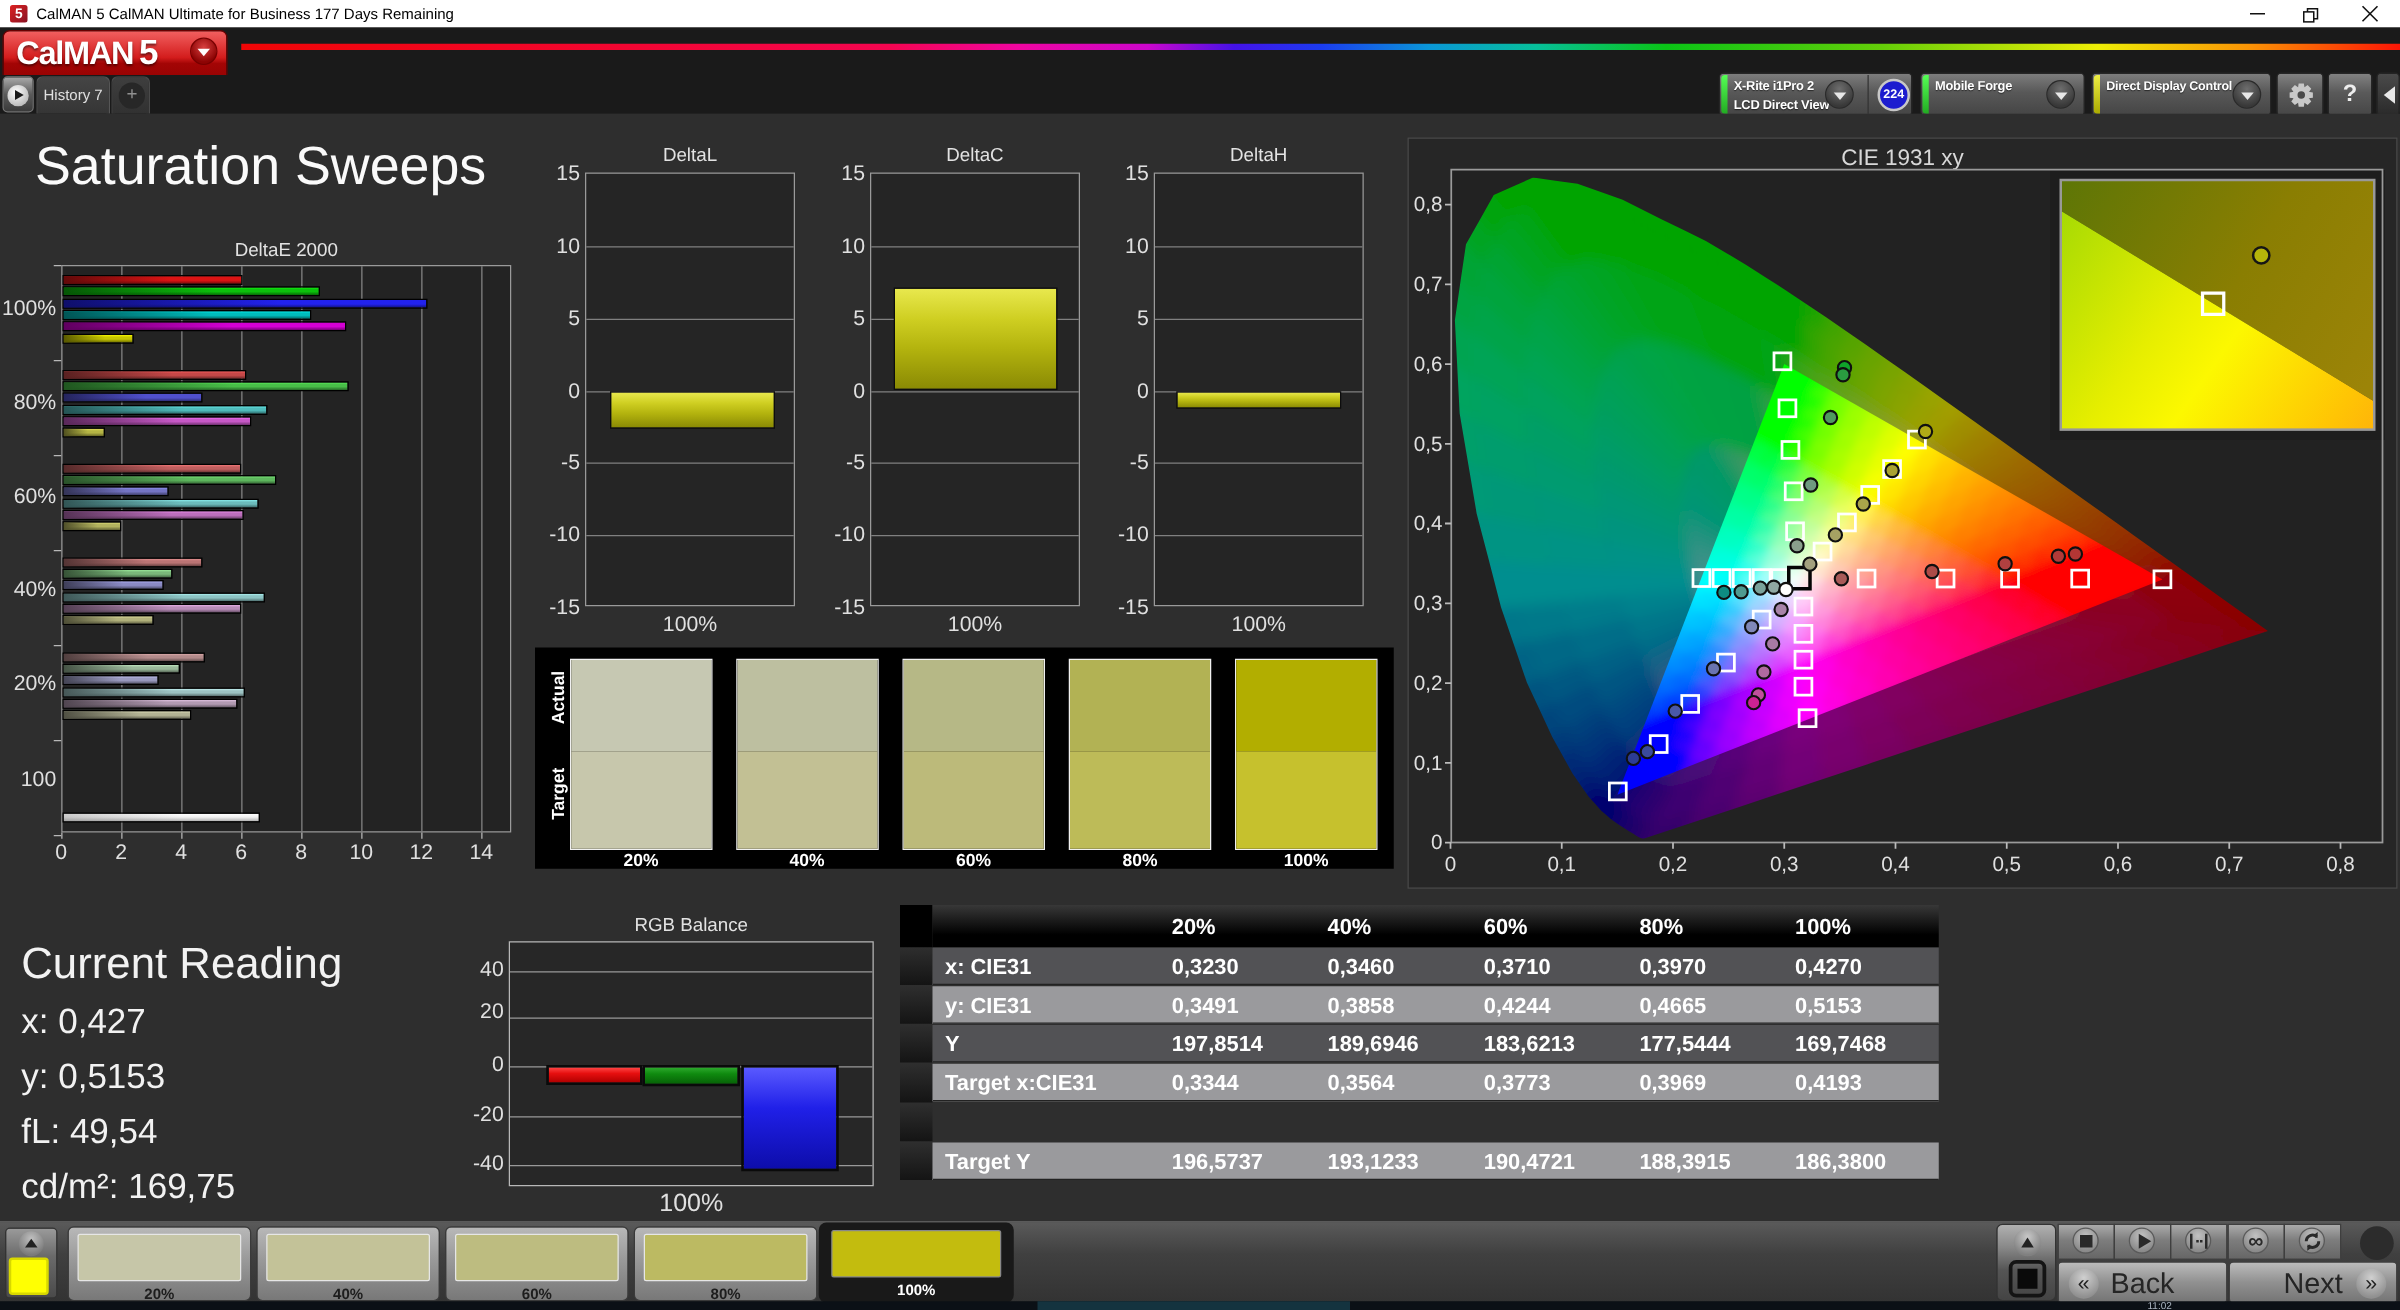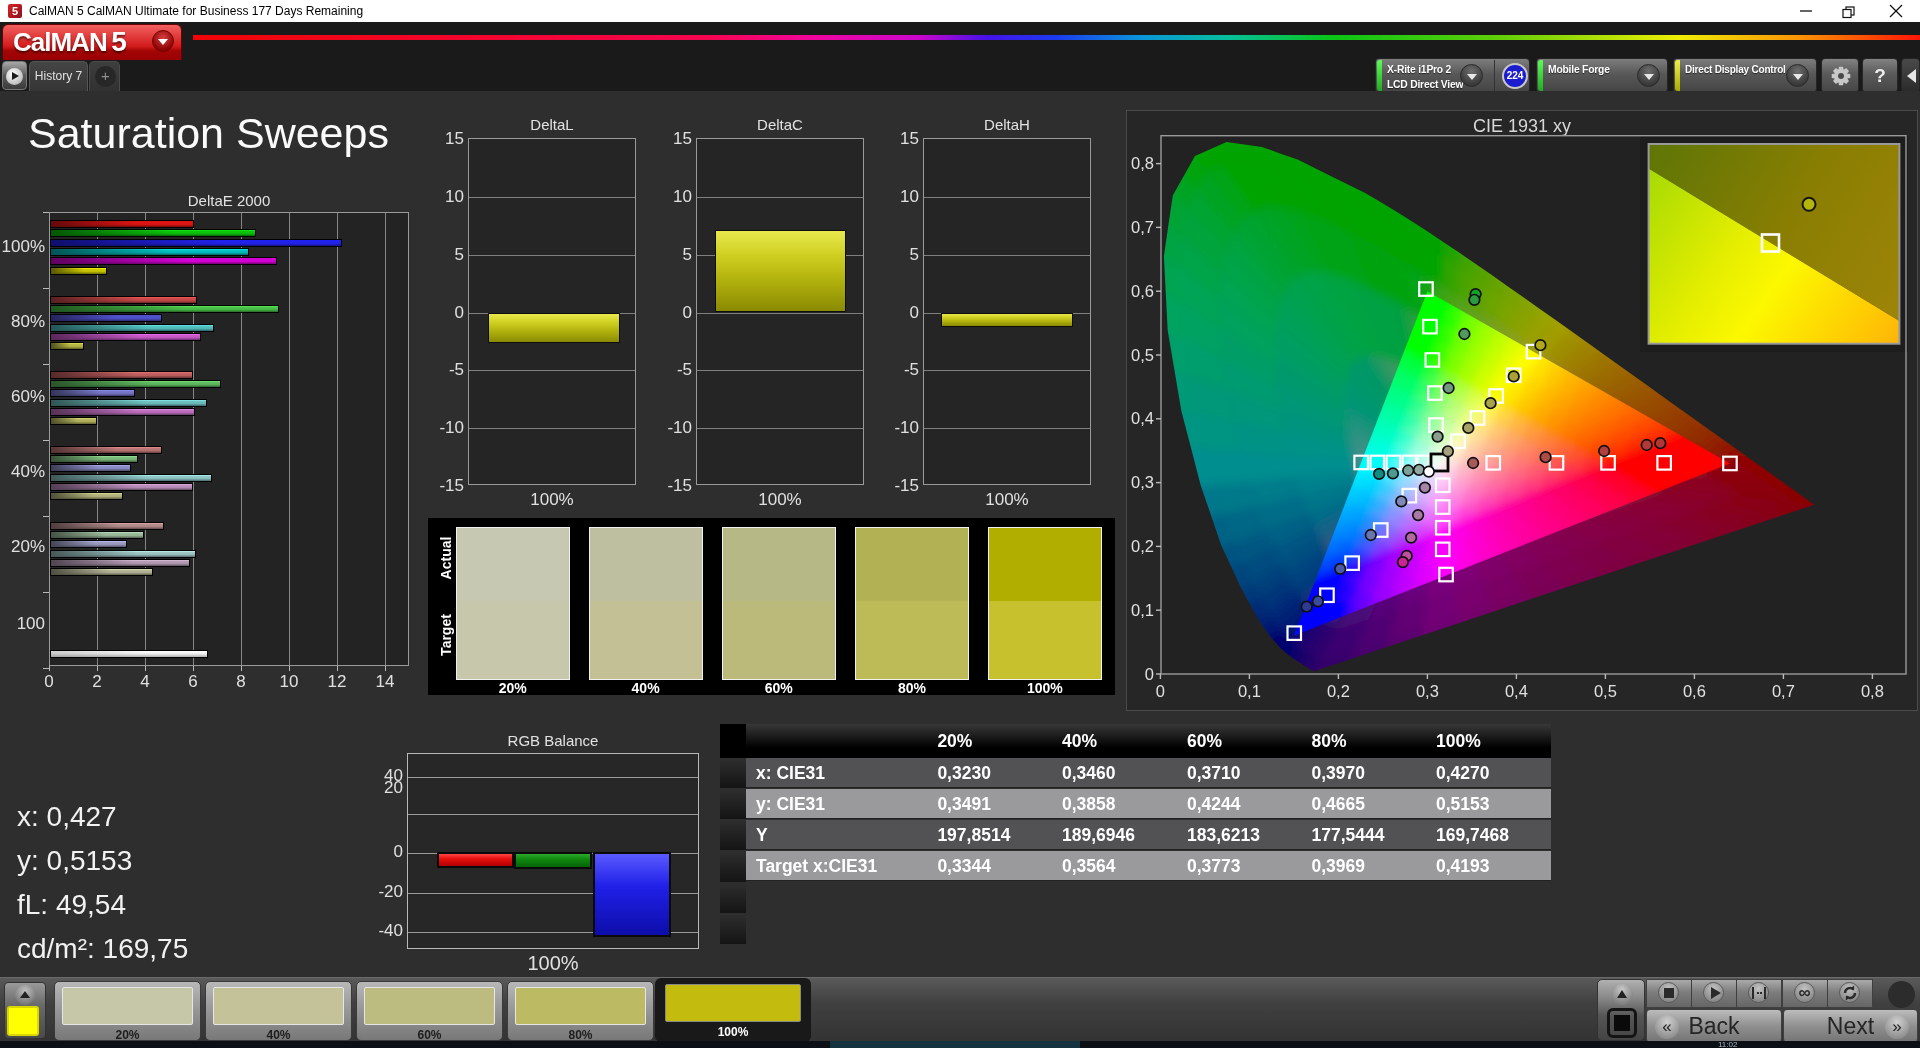--- a/index.html
+++ b/index.html
@@ -1427,37 +1427,38 @@
         <text x="28" y="314.3" text-anchor="end" font-size="16.5" fill="#e0e0e0" font-family="Liberation Sans">0,4</text>
         <text x="479.4" y="587" text-anchor="middle" font-size="16.5" fill="#e0e0e0" font-family="Liberation Sans">0,5</text>
         <text x="28" y="250.5" text-anchor="end" font-size="16.5" fill="#e0e0e0" font-family="Liberation Sans">0,5</text>
         <text x="568.4" y="587" text-anchor="middle" font-size="16.5" fill="#e0e0e0" font-family="Liberation Sans">0,6</text>
         <text x="28" y="186.7" text-anchor="end" font-size="16.5" fill="#e0e0e0" font-family="Liberation Sans">0,6</text>
         <text x="657.4" y="587" text-anchor="middle" font-size="16.5" fill="#e0e0e0" font-family="Liberation Sans">0,7</text>
         <text x="28" y="122.9" text-anchor="end" font-size="16.5" fill="#e0e0e0" font-family="Liberation Sans">0,7</text>
         <text x="746.4" y="587" text-anchor="middle" font-size="16.5" fill="#e0e0e0" font-family="Liberation Sans">0,8</text>
         <text x="28" y="59.1" text-anchor="end" font-size="16.5" fill="#e0e0e0" font-family="Liberation Sans">0,8</text>
       </svg>
+<div class="reading" style="left:17px;top:660px;font-size:35px">Current Reading</div>
 <div class="reading" style="left:17px;top:710px;font-size:28px">x: 0,427</div>
 <div class="reading" style="left:17px;top:754px;font-size:28px">y: 0,5153</div>
 <div class="reading" style="left:17px;top:798px;font-size:28px">fL: 49,54</div>
 <div class="reading" style="left:17px;top:842px;font-size:28px">cd/m²: 169,75</div>
 <div class="ctitle" style="left:407px;width:292px;top:641px">RGB Balance</div>
       <div class="plot" style="left:407px;top:662px;width:292px;height:196px;background:#272727;border-color:#b8b8b8">
         <div class="hgrid" style="top:22.6px;background:#999"></div>
         <div class="hgrid" style="top:60.0px;background:#999"></div>
         <div class="hgrid" style="top:98.5px;background:#999"></div>
         <div class="hgrid" style="top:139.4px;background:#999"></div>
         <div class="hgrid" style="top:178.1px;background:#999"></div>
         <div style="position:absolute;left:29px;top:97.5px;width:77px;height:16px;background:linear-gradient(180deg,#ff4545,#e60f0f 40%,#b00000);border:2px solid #0a0a0a"></div>
         <div style="position:absolute;left:106px;top:97.5px;width:78px;height:17.5px;background:linear-gradient(180deg,#2daa2d,#0f8a0f 40%,#076207);border:2px solid #0a0a0a"></div>
         <div style="position:absolute;left:185px;top:97.5px;width:78px;height:85px;background:linear-gradient(180deg,#5a5aff,#2020e8 40%,#0d0daa);border:2px solid #0a0a0a"></div>
       </div>
       <div class="axlblr" style="left:355px;width:48px;top:674.6px">40</div>
-      <div class="axlblr" style="left:355px;width:48px;top:687px">20</div>
+      <div class="axlblr" style="left:355px;width:48px;top:708px">20</div>
       <div class="axlblr" style="left:355px;width:48px;top:750.5px">0</div>
       <div class="axlblr" style="left:355px;width:48px;top:791.4px">-20</div>
       <div class="axlblr" style="left:355px;width:48px;top:830.1px">-40</div>
       <div class="axlbl" style="left:407px;width:292px;top:861px;text-align:center;font-size:20px">100%</div>
 <div class="tbl" style="left:720px;top:632.5px;width:831px;height:222px">
         <div style="position:absolute;left:0;top:0;width:26px;height:34px;background:#000"></div>
         <div style="position:absolute;left:0;top:34.0px;width:26px;height:30.3px;background:linear-gradient(180deg,#2e2e2e,#141414)"></div>
         <div style="position:absolute;left:0;top:65.3px;width:26px;height:30.3px;background:linear-gradient(180deg,#2e2e2e,#141414)"></div>
         <div style="position:absolute;left:0;top:96.6px;width:26px;height:30.3px;background:linear-gradient(180deg,#2e2e2e,#141414)"></div>
         <div style="position:absolute;left:0;top:127.9px;width:26px;height:30.3px;background:linear-gradient(180deg,#2e2e2e,#141414)"></div>
@@ -1495,20 +1496,28 @@
           <span class="tcell" style="left:690.0px">169,7468</span>
         </div>
         <div class="trow" style="top:127.9px;background:#9a9a9d;box-shadow:0 -1px 0 #222 inset">
           <span class="tcell" style="left:10px">Target x:CIE31</span>
           <span class="tcell" style="left:191.4px">0,3344</span>
           <span class="tcell" style="left:316.0px">0,3564</span>
           <span class="tcell" style="left:441.0px">0,3773</span>
           <span class="tcell" style="left:565.5px">0,3969</span>
           <span class="tcell" style="left:690.0px">0,4193</span>
         </div>
+        <div class="trow" style="top:190.5px;background:#9a9a9d;box-shadow:0 -1px 0 #222 inset">
+          <span class="tcell" style="left:10px">Target Y</span>
+          <span class="tcell" style="left:191.4px">196,5737</span>
+          <span class="tcell" style="left:316.0px">193,1233</span>
+          <span class="tcell" style="left:441.0px">190,4721</span>
+          <span class="tcell" style="left:565.5px">188,3915</span>
+          <span class="tcell" style="left:690.0px">186,3800</span>
+        </div>
       </div>
 </div>
 
 <div class="toolbar">
 <div style="position:absolute;left:4px;top:4px;width:42px;height:57px;border-radius:4px;background:linear-gradient(#9a9a9a,#6a6a6a 40%,#4a4a4a);border:1px solid #333">
         <div style="position:absolute;left:10px;top:2px;width:20px;height:20px;border-radius:50%;background:radial-gradient(circle at 50% 30%,#c0c0c0,#7a7a7a 75%)"></div>
         <div style="position:absolute;left:15px;top:8px;width:0;height:0;border-left:5px solid transparent;border-right:5px solid transparent;border-bottom:7px solid #222"></div>
         <div style="position:absolute;left:2px;top:23px;width:32px;height:30px;border-radius:3px;background:#ffff02;border:2px solid #d8d800"></div>
       </div>
       <div class="swbtn" style="left:54px;width:147px">

